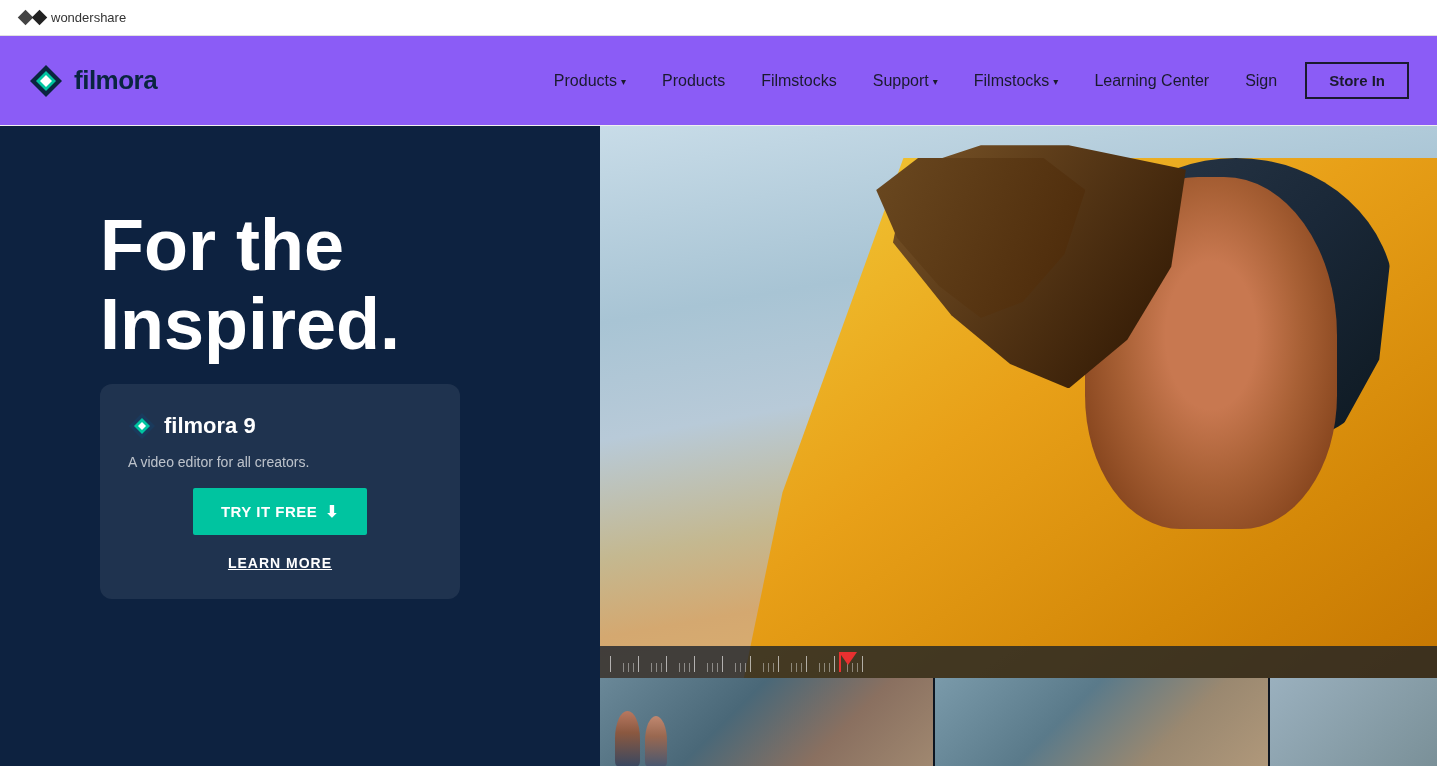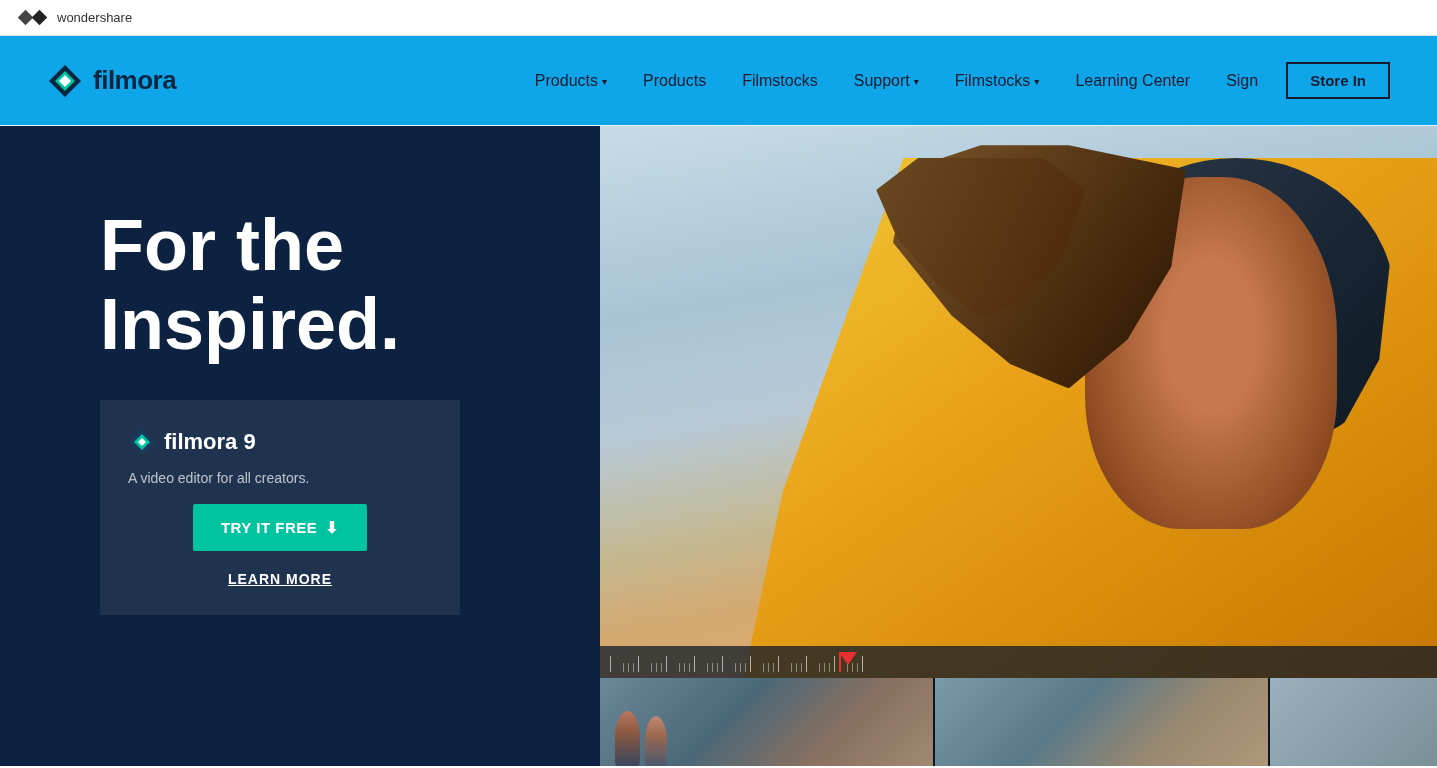--- a/index.html
+++ b/index.html
@@ -10,34 +10,34 @@
       background: #fff;
       border-bottom: 1px solid #e0e0e0;
       padding: 6px 20px;
       display: flex;
       align-items: center;
       height: 36px;
     }
     .ws-logo {
       display: flex;
       align-items: center;
-      gap: 12px;
+      gap: 6px;
     }
     .ws-name {
       font-size: 13px;
       color: #333;
       font-weight: 500;
     }
 
     
     .navbar {
-      background: #0ea5e9;
-      display: flex;
-      align-items: center;
-      padding: 0 47px;
+      background: #8b5cf6;
+      display: flex;
+      align-items: center;
+      padding: 0 28px;
       height: 90px;
       border-bottom: 1px solid #f0f0f0;
     }
     .nav-logo {
       display: flex;
       align-items: center;
       gap: 10px;
       margin-right: auto;
     }
     .logo-icon {
@@ -99,32 +99,32 @@
       flex-direction: column;
       justify-content: flex-start;
       z-index: 2;
       flex-shrink: 0;
     }
     .hero-title {
       font-size: 72px;
       font-weight: 800;
       color: #fff;
       line-height: 1.1;
-      margin-bottom: 36px;
+      margin-bottom: 20px;
     }
     .hero-subtitle {
       font-size: 20px;
       color: rgba(255,255,255,0.85);
       line-height: 1.5;
       margin-bottom: 50px;
       max-width: 380px;
     }
     .product-card {
       background: rgba(255,255,255,0.08);
-      border-radius: 0;
+      border-radius: 12px;
       padding: 28px 28px 28px 28px;
       width: 360px;
     }
     .product-card-header {
       display: flex;
       align-items: center;
       gap: 12px;
       margin-bottom: 14px;
     }
     .f9-logo {

